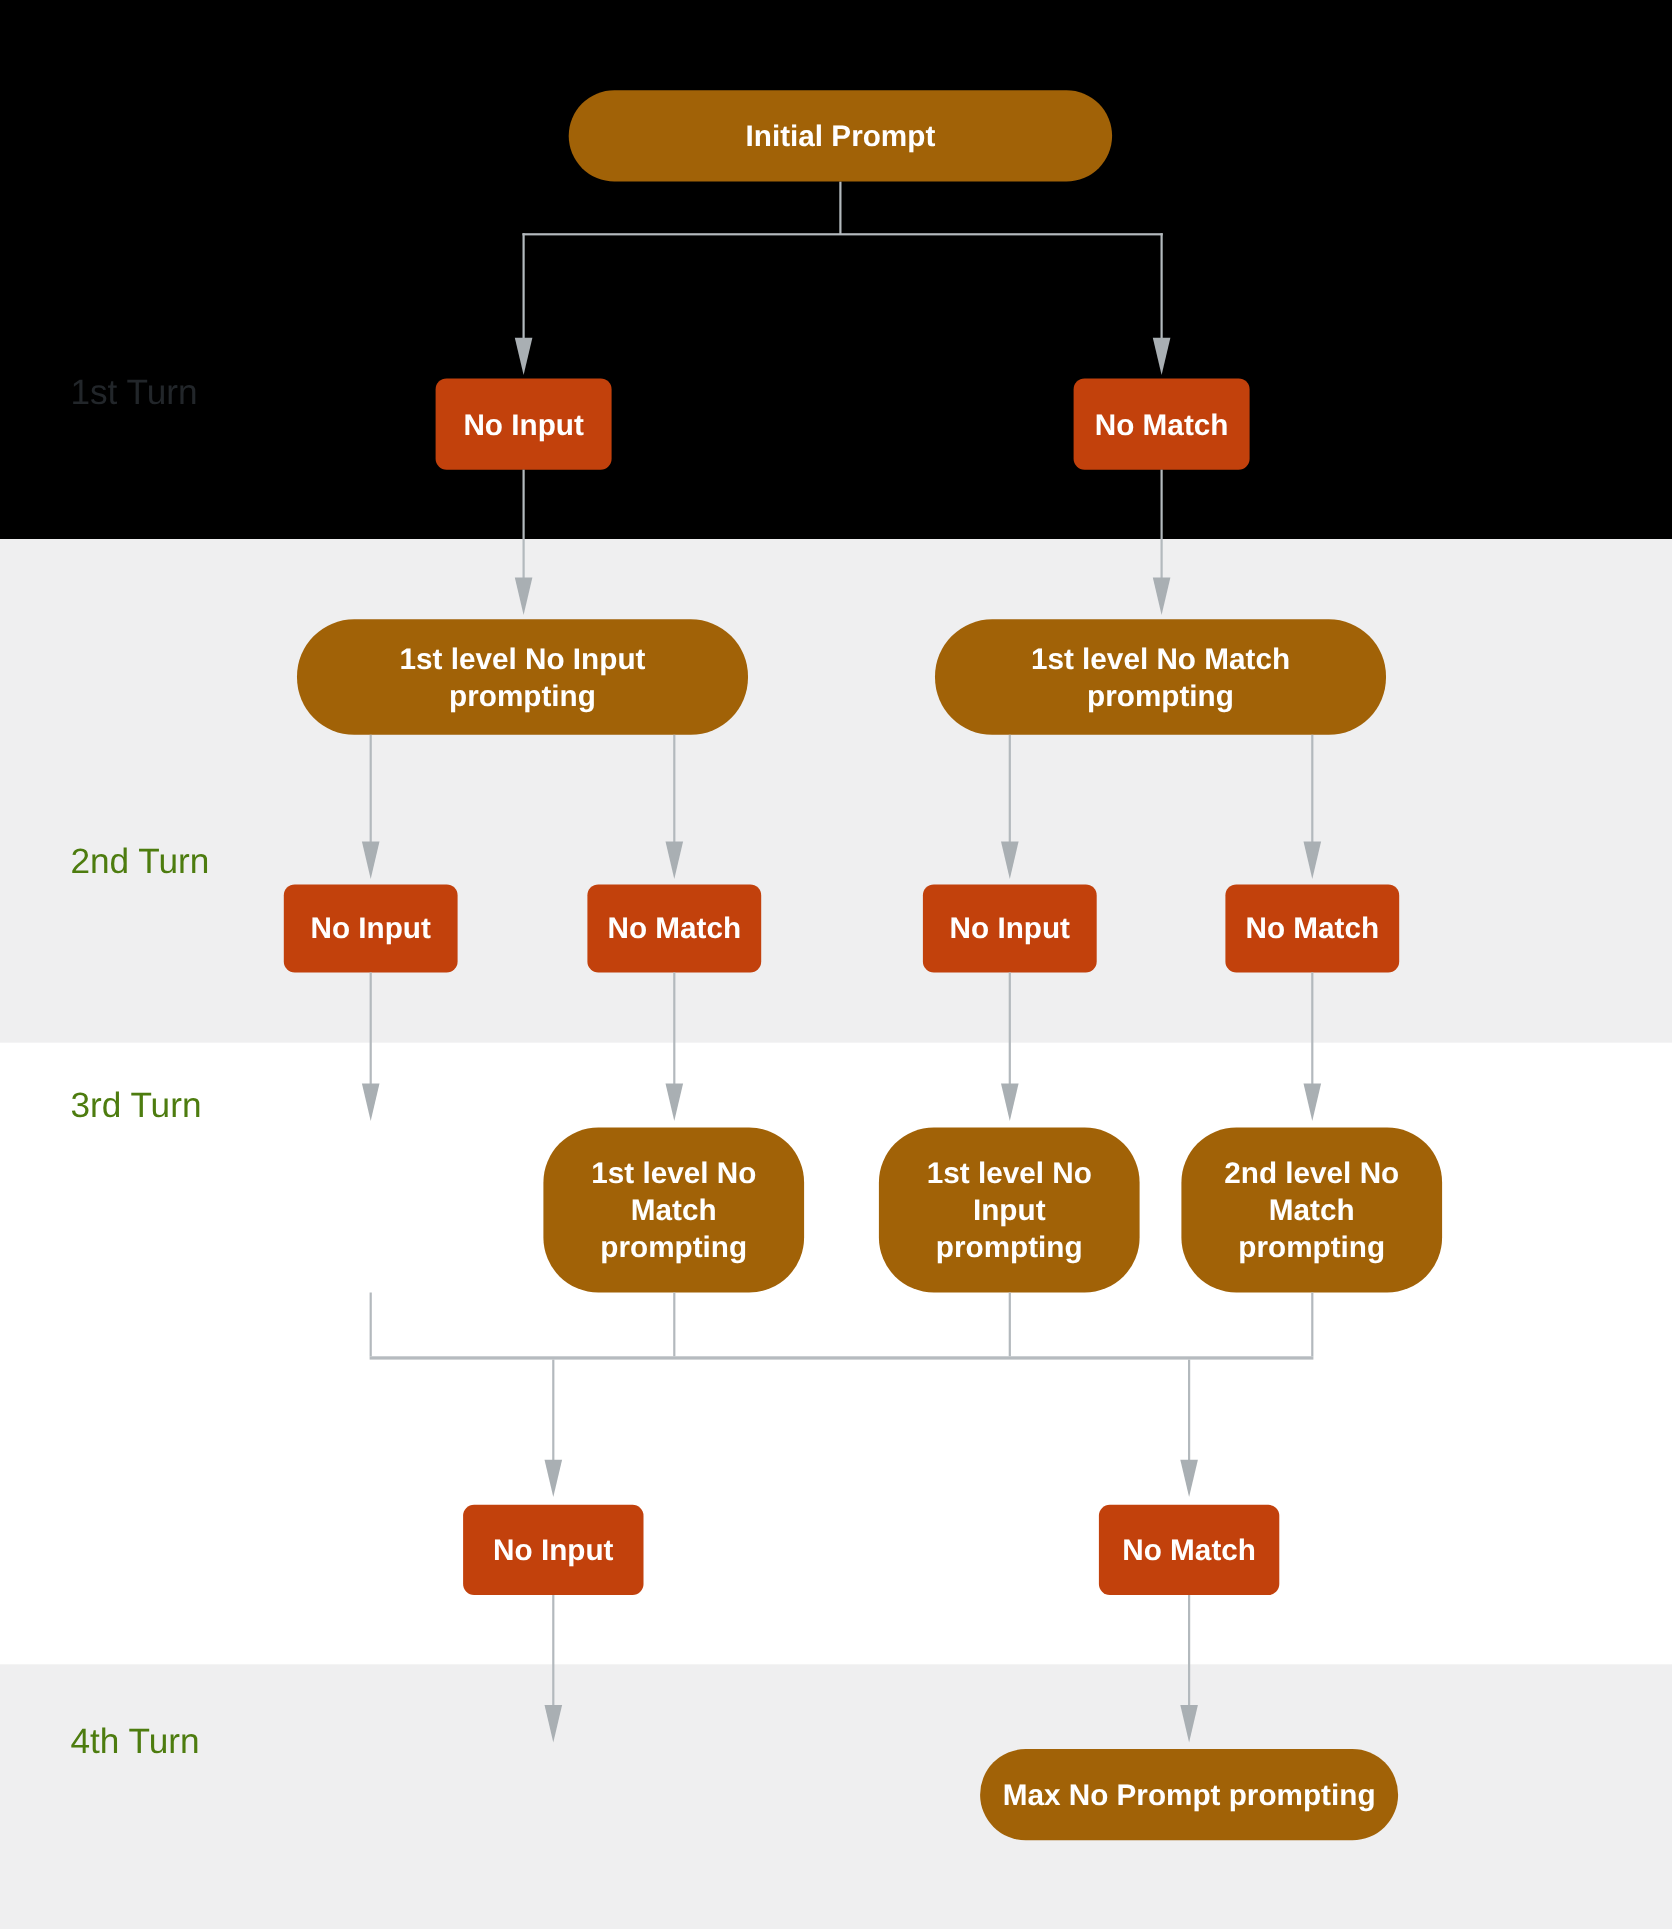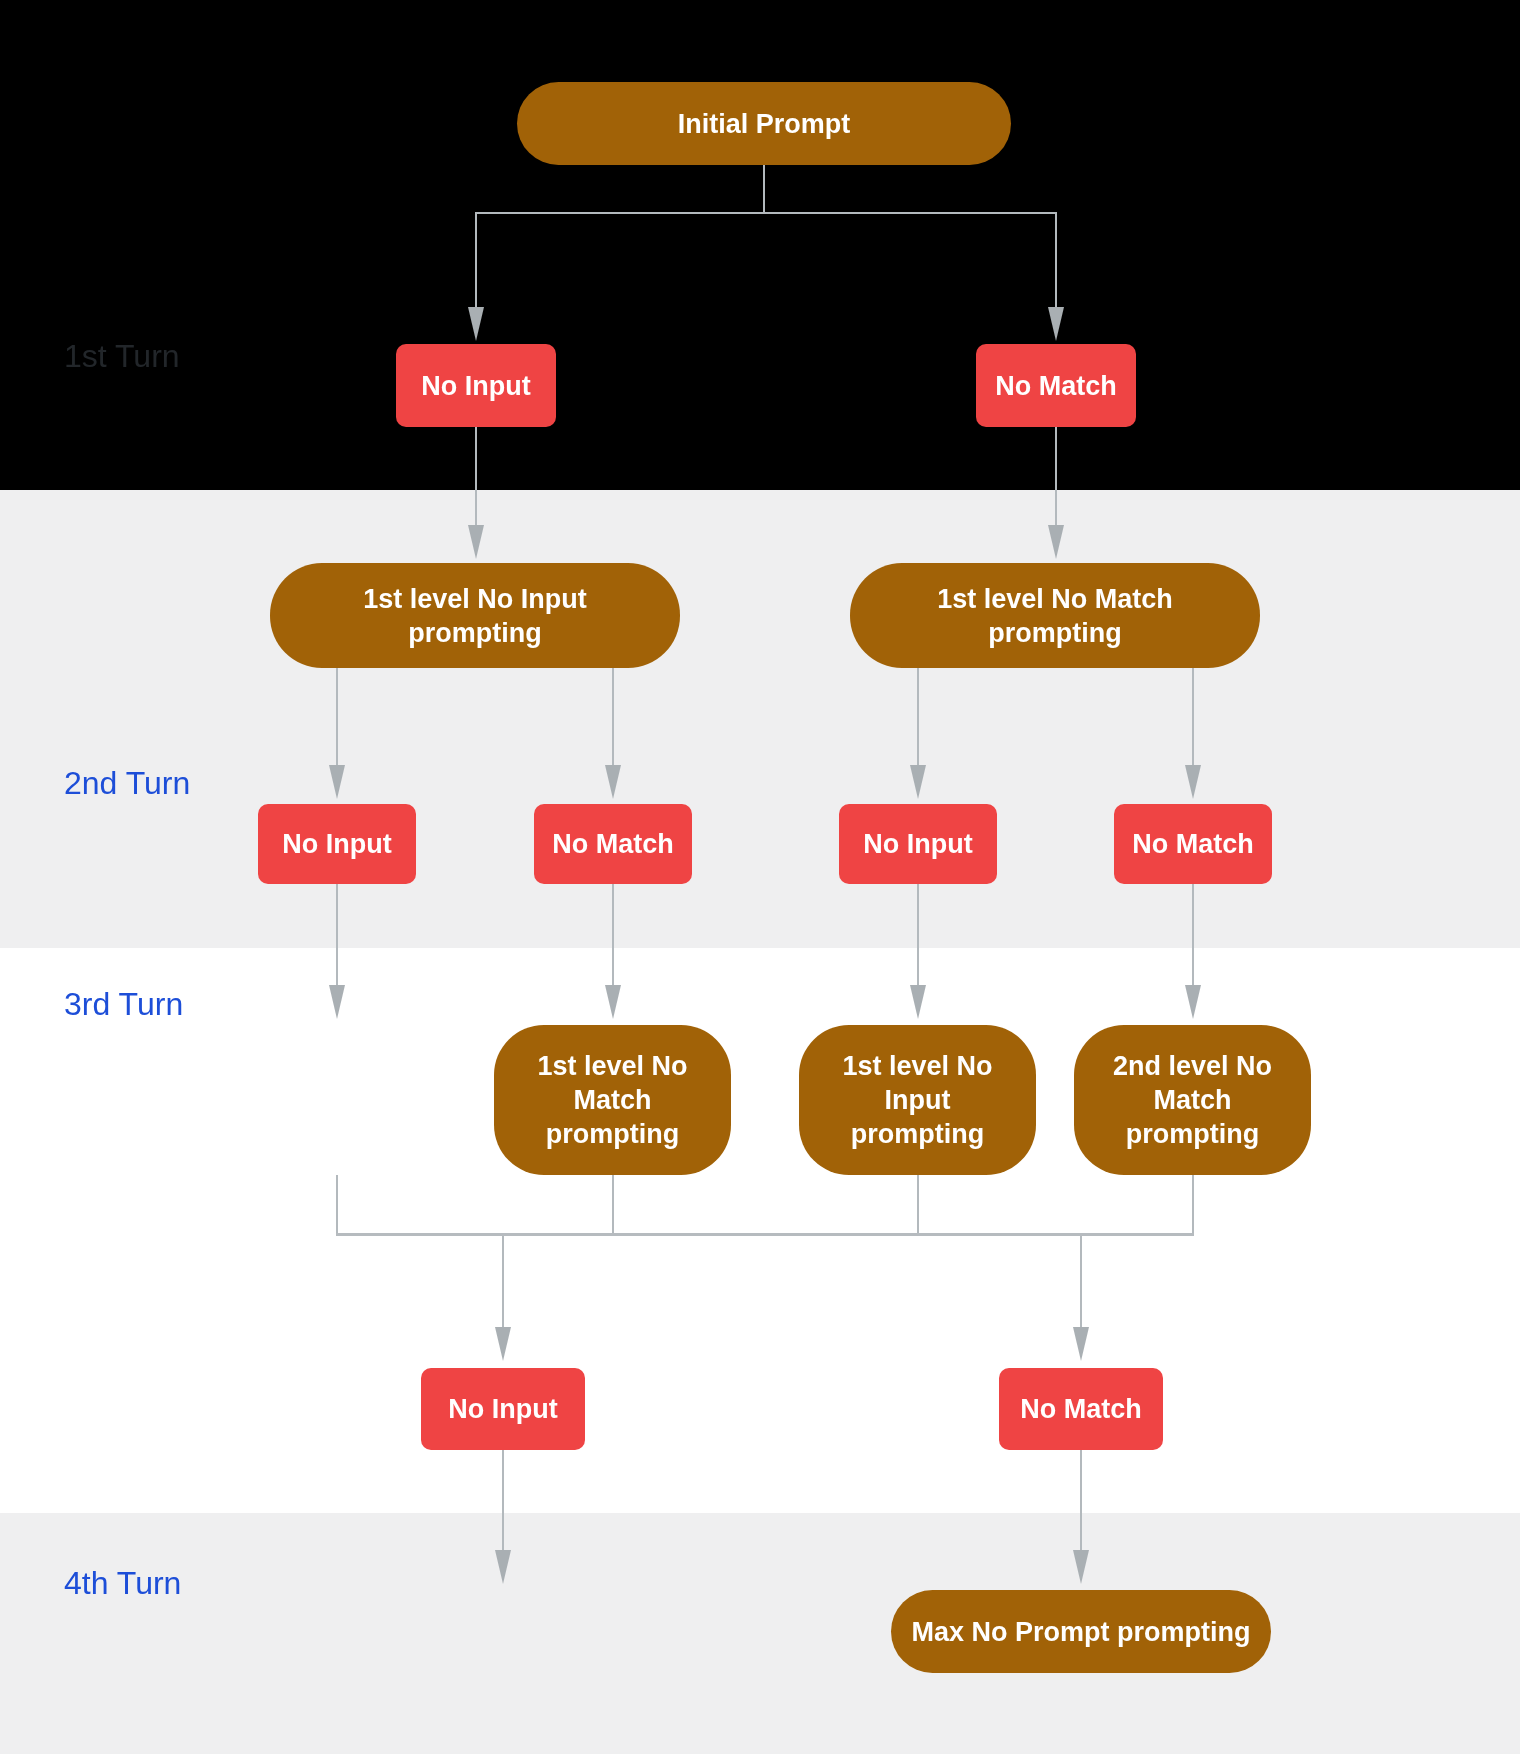--- a/index.html
+++ b/index.html
@@ -8,31 +8,31 @@
     font-family:"Liberation Sans", sans-serif;
   }
   
   .band{position:absolute;left:0;width:1520px;}
   .band.black{background:#000000;}
   .band.gray{background:#efeff0;}
   .band.white{background:#ffffff;}
   
   .turn-label{
     position:absolute;left:64px;font-size:32px;font-weight:400;
-    color:#1d4ed8;white-space:nowrap;
+    color:#4d7c0f;white-space:nowrap;
   }
   .turn-label.on-black{color:#22262a;}
   
   .node{
     position:absolute;display:flex;align-items:center;justify-content:center;
     text-align:center;color:#ffffff;font-weight:600;font-size:27px;line-height:34px;
     box-sizing:border-box;
   }
   .node.blue{background:#a16207;}
-  .node.green{background:#ef4444;border-radius:10px;}
+  .node.green{background:#c2410c;border-radius:10px;}
   .pill-initial{border-radius:42px;}
   .pill-lvl1{border-radius:52px;padding:0 60px;}
   .pill-lvl2{border-radius:50px;padding:0 18px;}
   .pill-max{border-radius:42px;padding:0 10px;}
   
   .vline{position:absolute;width:2px;background:#b3b9bd;}
   .hline{position:absolute;height:2px;background:#b3b9bd;}
   .hline.thick{height:3px;background:#b6bbbf;}
   .head{
     position:absolute;width:0;height:0;

